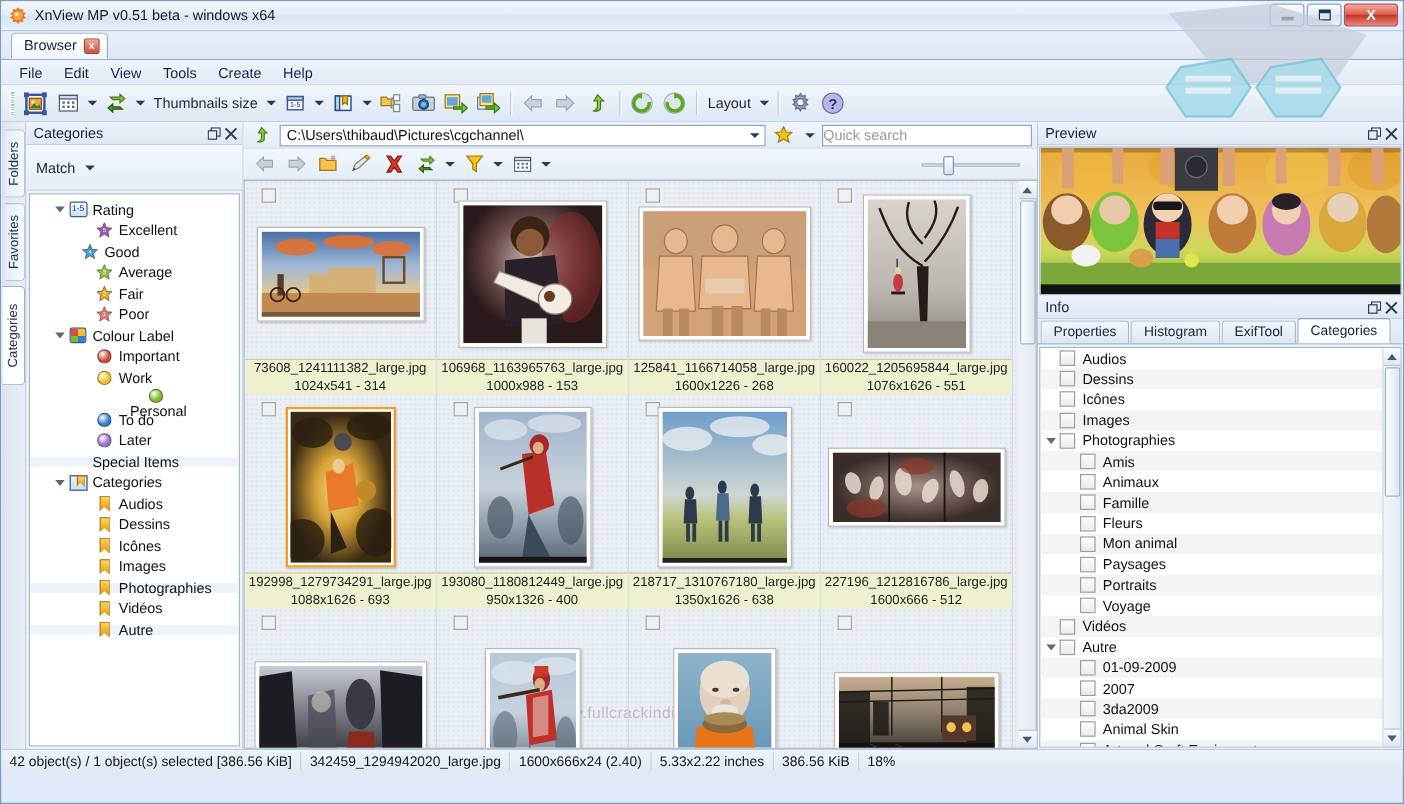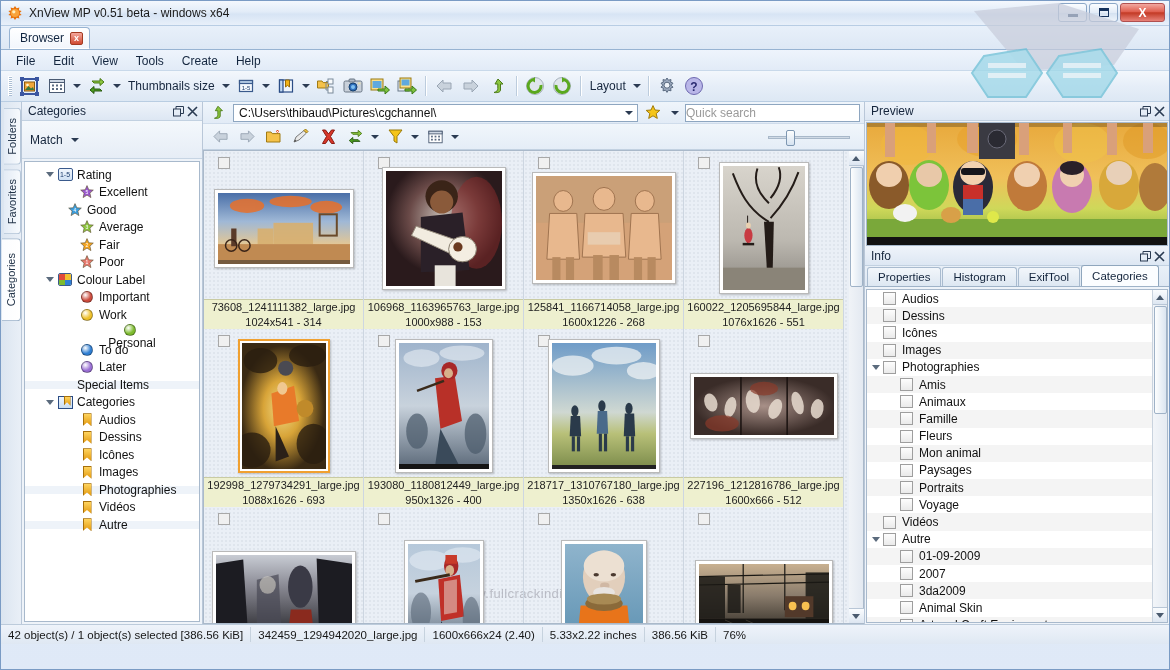--- a/index.html
+++ b/index.html
@@ -1597,15 +1597,15 @@
       </div>
     </div>
   </div>
 
   <div class="statusbar">
     <span class="sb-cell">42 object(s) / 1 object(s) selected [386.56 KiB]</span>
     <span class="sb-cell">342459_1294942020_large.jpg</span>
     <span class="sb-cell">1600x666x24 (2.40)</span>
     <span class="sb-cell">5.33x2.22 inches</span>
     <span class="sb-cell">386.56 KiB</span>
-    <span class="sb-cell">76%</span>
+    <span class="sb-cell">18%</span>
   </div>
 </div>
 
 </body></html>

